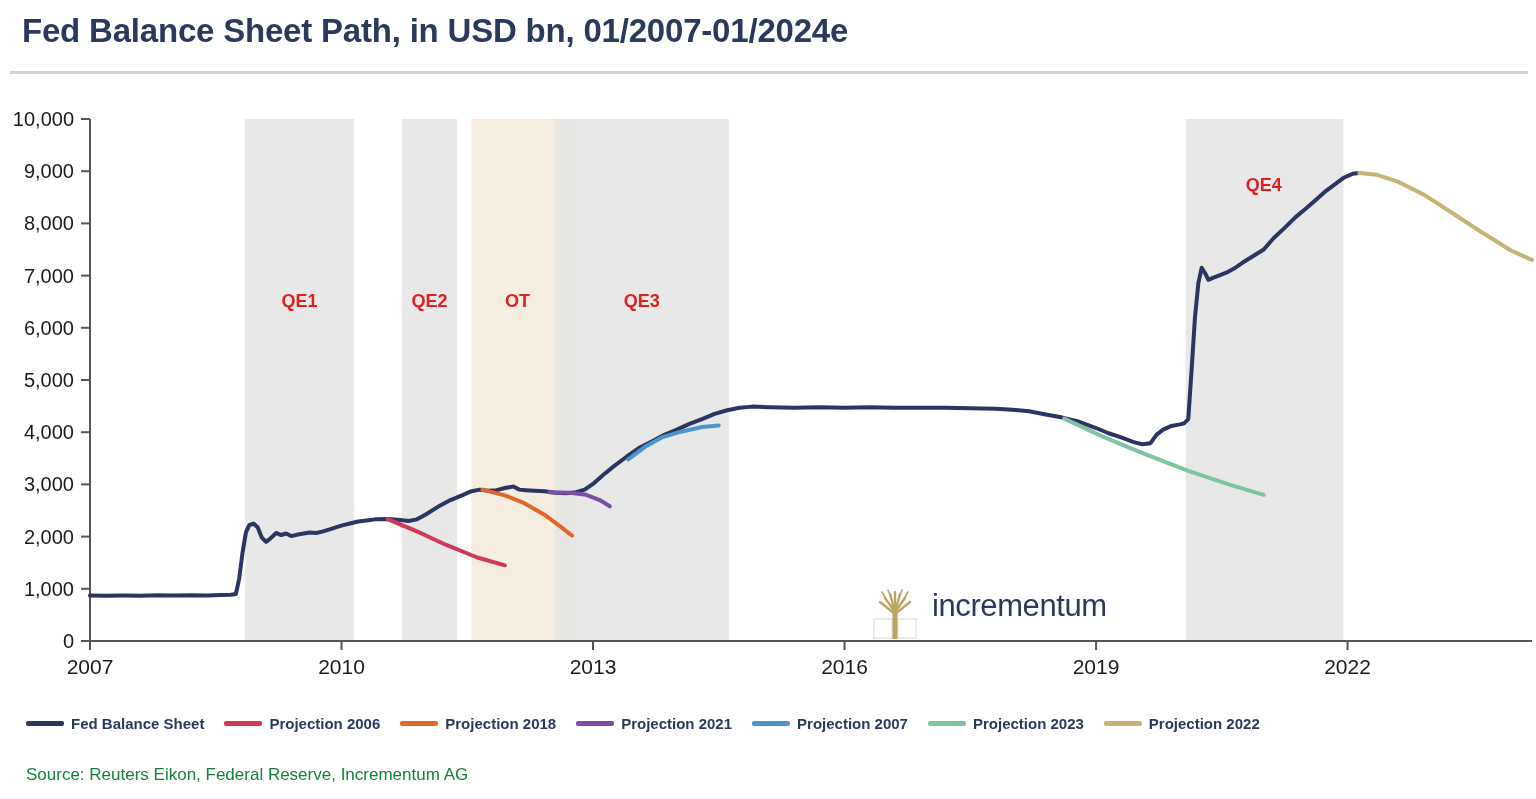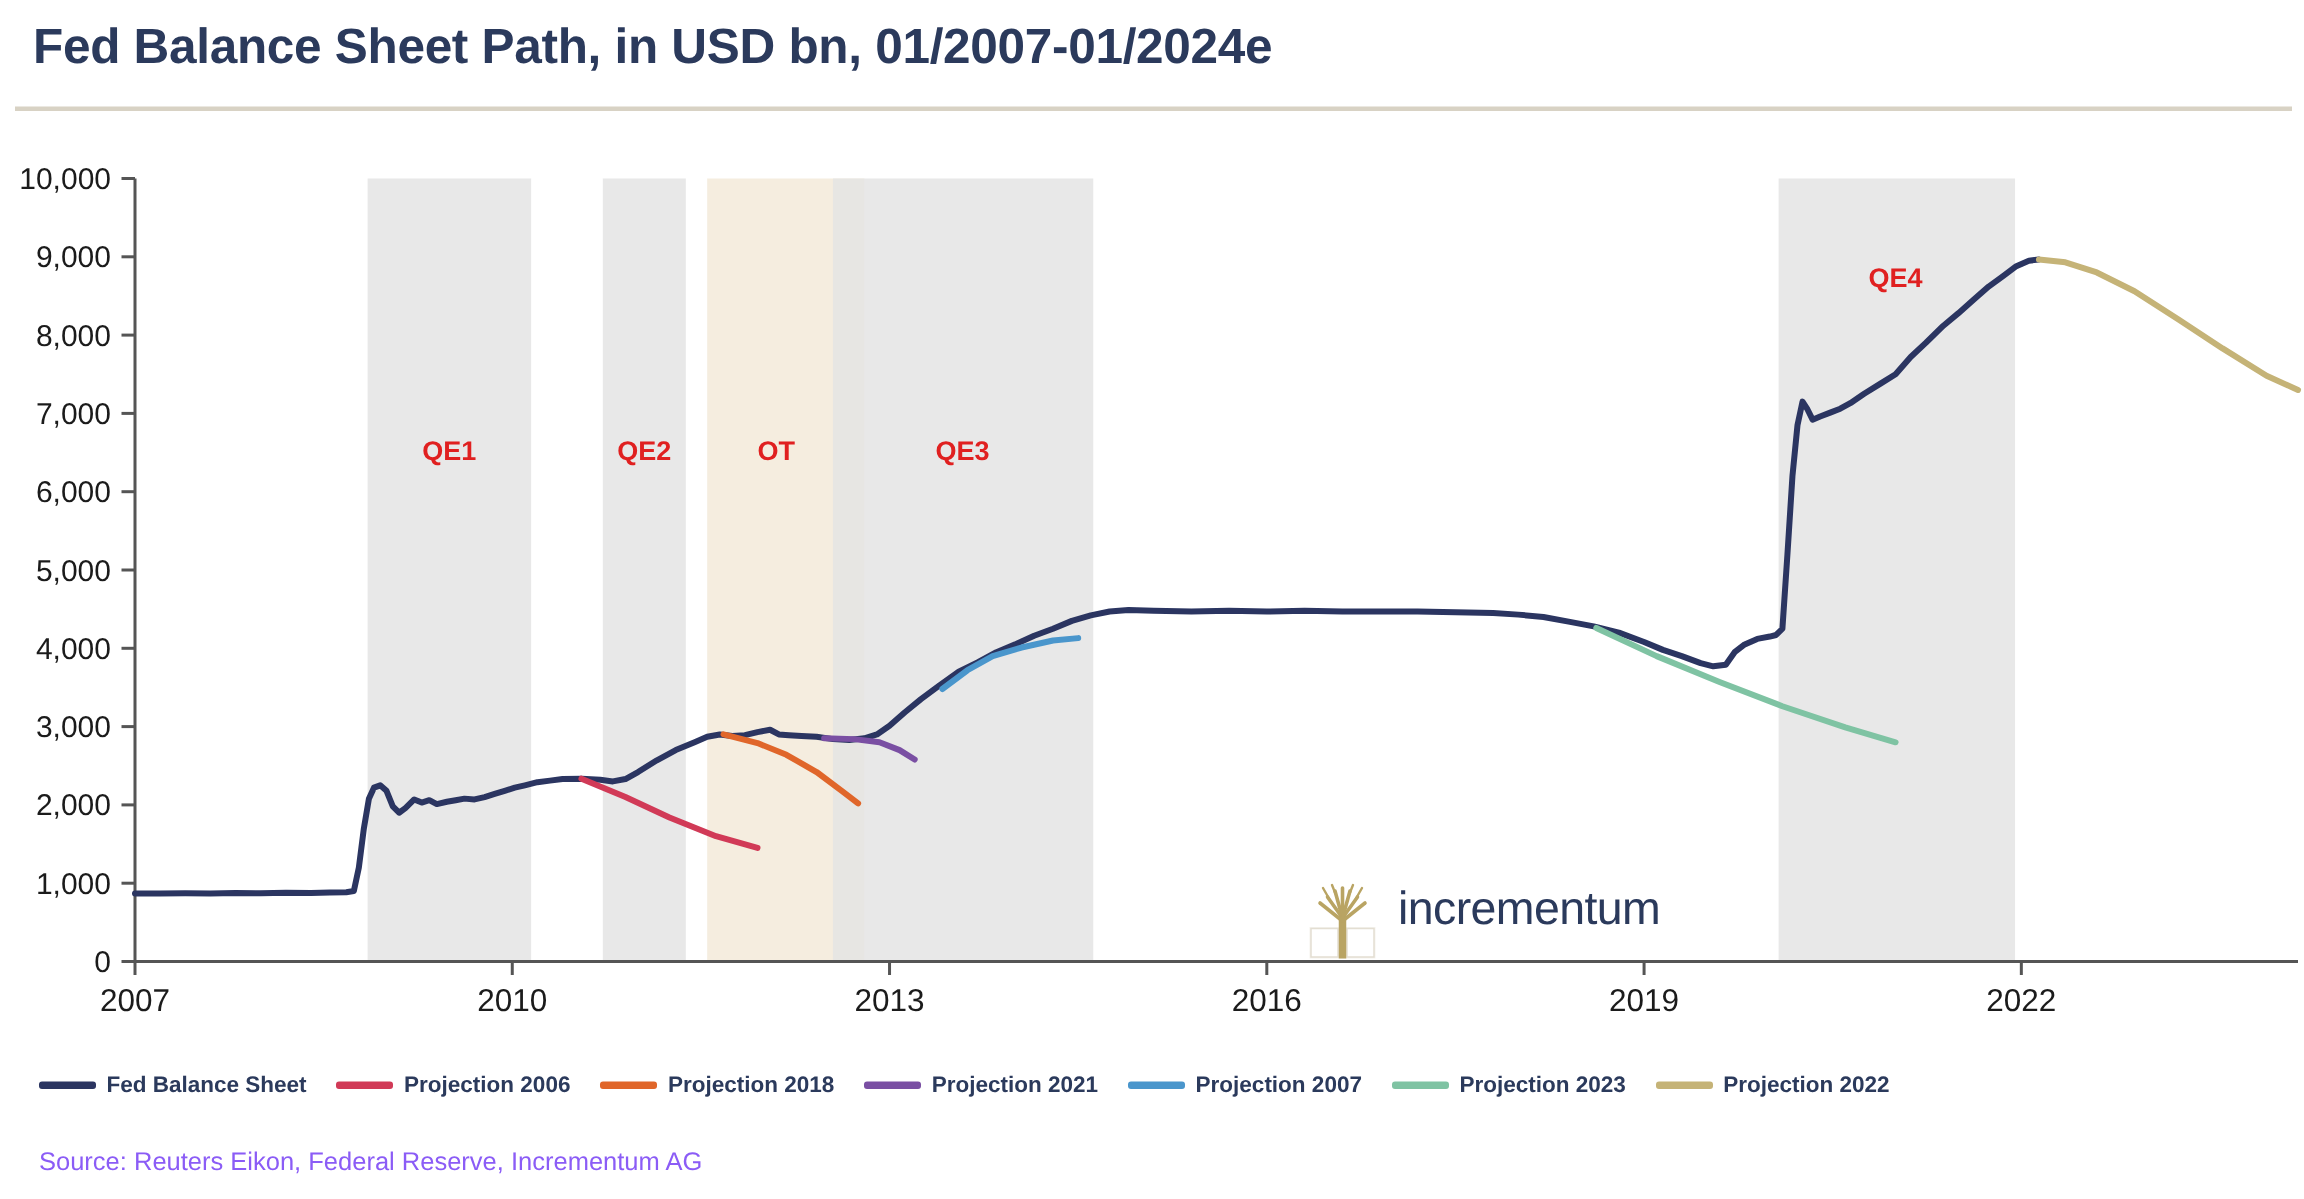--- a/index.html
+++ b/index.html
@@ -36,21 +36,21 @@
     display:flex;align-items:center;gap:0px;white-space:nowrap;
   }
   .legend-item{display:flex;align-items:center;margin-right:20px;}
   .legend-swatch{width:38px;height:5px;border-radius:2px;margin-right:7px;}
   .legend-text{
     font-size:15px;font-weight:bold;color:#2b3a5c;
     font-family:"Liberation Sans", sans-serif;
   }
   #source{
     position:absolute;left:26px;top:765px;
-    font-size:17px;color:#8b5cf6;font-family:"Liberation Sans", sans-serif;
+    font-size:17px;color:#15803d;font-family:"Liberation Sans", sans-serif;
   }
   #logo{
     position:absolute;left:872px;top:588px;
     display:flex;align-items:flex-start;gap:14px;
   }
   #logo-mark{width:46px;height:52px;position:relative;}
   #logo-word{
     font-size:31px;color:#2b3a5c;font-family:"Liberation Sans", sans-serif;
     letter-spacing:-0.4px;
   }

